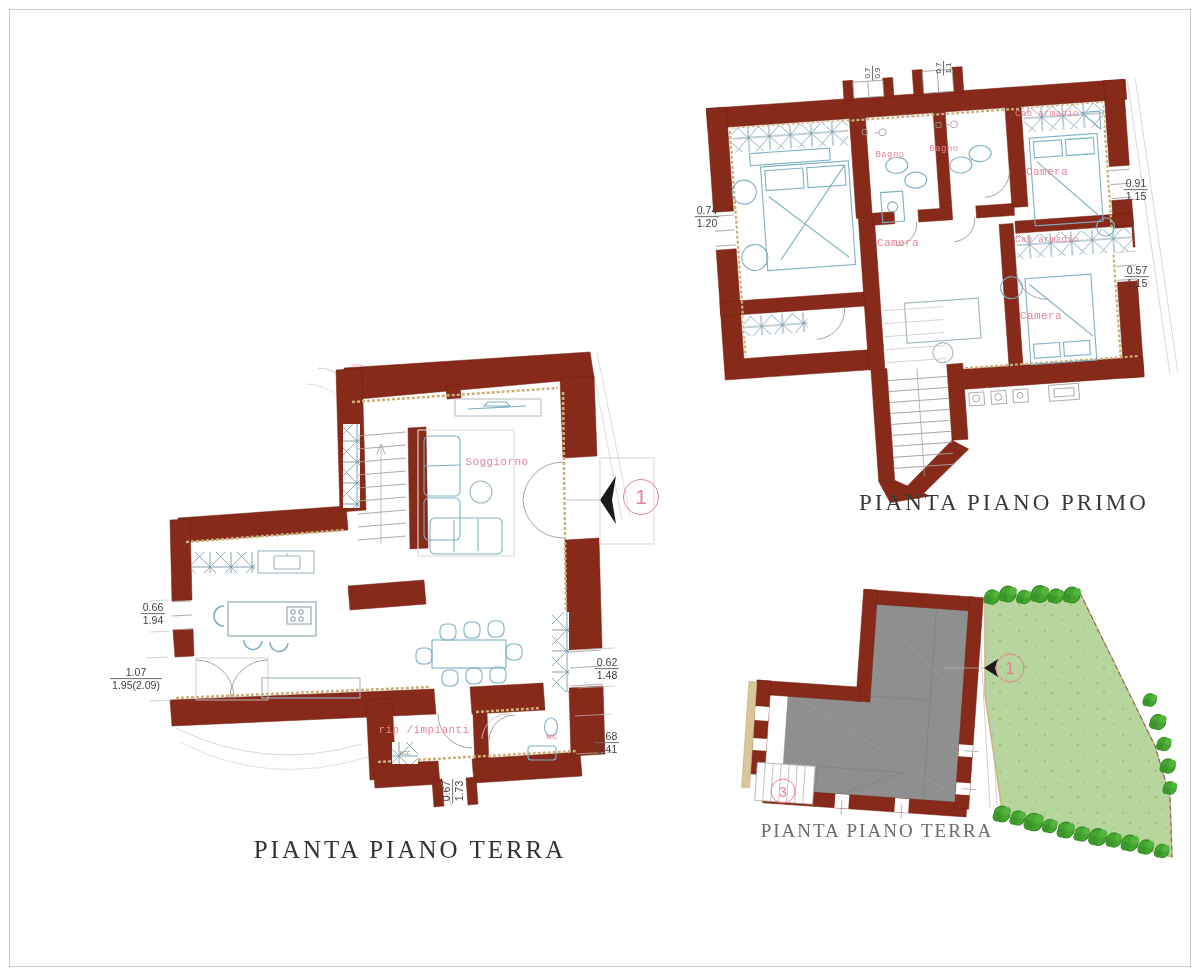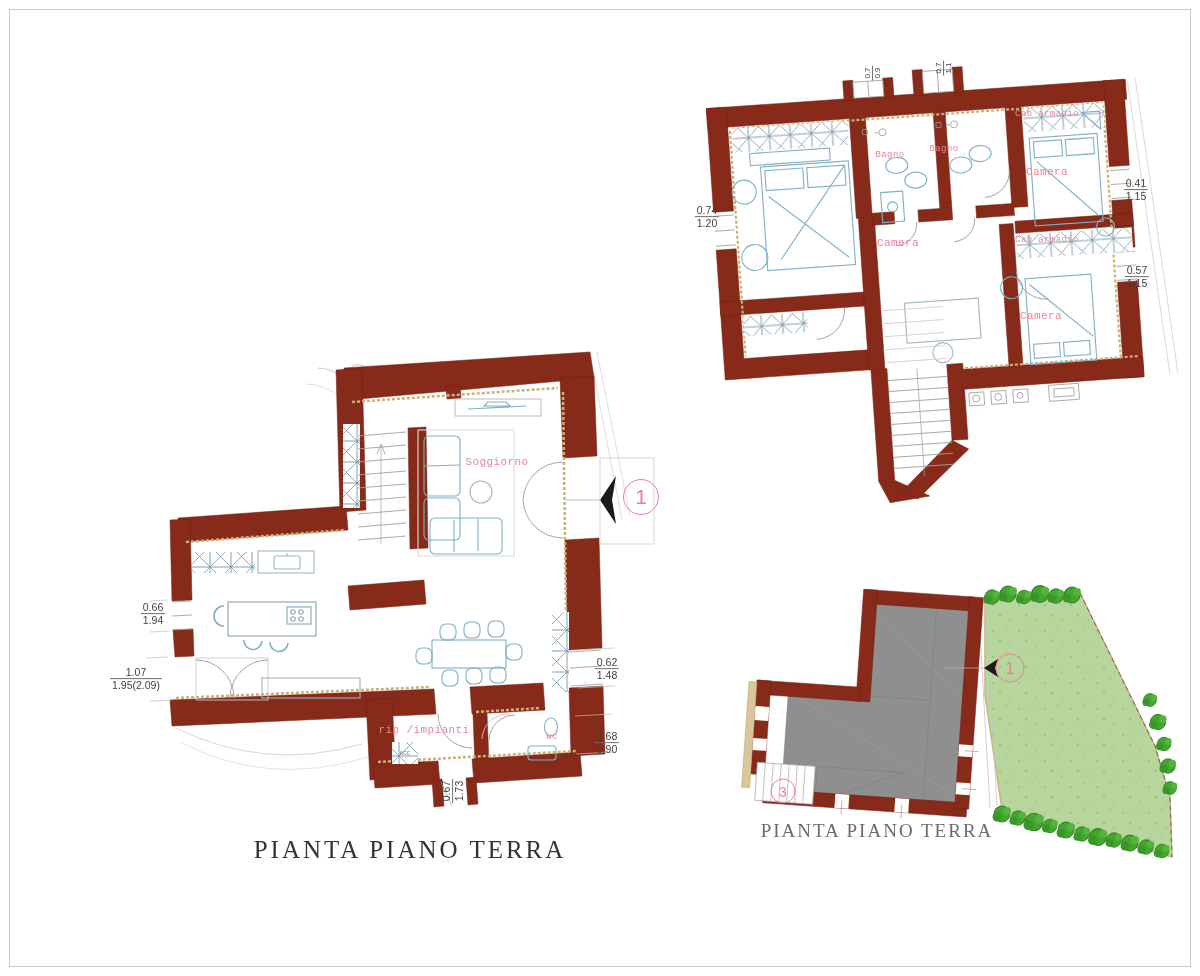--- a/index.html
+++ b/index.html
@@ -435,21 +435,21 @@
 <div class="dim" style="left:136px;top:679px">
   <span class="top">1.07</span>
   <span class="bot">1.95(2.09)</span>
 </div>
 <div class="dim" style="left:607px;top:669px">
   <span class="top">0.62</span>
   <span class="bot">1.48</span>
 </div>
 <div class="dim" style="left:607px;top:743px">
   <span class="top">0.68</span>
-  <span class="bot">0.90</span>
+  <span class="bot">0.41</span>
 </div>
 <div class="dim rot" style="left:453px;top:791px">
   <span class="top">0.67</span>
   <span class="bot">1.73</span>
 </div>
 <div class="marker m-lg" style="left:641px;top:497px">1</div>
 <div class="title main" style="left:410px;top:850px">PIANTA PIANO TERRA</div>
 
 <div class="room-label sm" style="left:890px;top:155px">Bagno</div>
 <div class="room-label sm" style="left:944px;top:149px">Bagno</div>
@@ -457,33 +457,34 @@
 <div class="room-label" style="left:1047px;top:172px">Camera</div>
 <div class="room-label sm" style="left:1047px;top:114px">Cab armadio</div>
 <div class="room-label sm" style="left:1047px;top:240px">Cab armadio</div>
 <div class="room-label" style="left:1041px;top:316px">Camera</div>
 
 <div class="dim" style="left:707px;top:217px">
   <span class="top">0.74</span>
   <span class="bot">1.20</span>
 </div>
 <div class="dim" style="left:1136px;top:190px">
-  <span class="top">0.41</span>
+  <span class="top">0.91</span>
   <span class="bot">1.15</span>
 </div>
 <div class="dim" style="left:1137px;top:277px">
   <span class="top">0.57</span>
   <span class="bot">1.15</span>
 </div>
 <div class="dim rot tiny" style="left:873px;top:73px">
   <span class="top">0.7</span>
   <span class="bot">0.9</span>
 </div>
 <div class="dim rot tiny" style="left:944px;top:68px">
   <span class="top">0.7</span>
   <span class="bot">1.1</span>
 </div>
+<div class="title first" style="left:1004px;top:503px">PIANTA PIANO PRIMO</div>
 
 <div class="marker m-md" style="left:1010px;top:668px">1</div>
 <div class="marker m-sm" style="left:783px;top:791px">3</div>
 <div class="title site" style="left:877px;top:831px">PIANTA PIANO TERRA</div>
 
 </div>
 
 </body></html>

